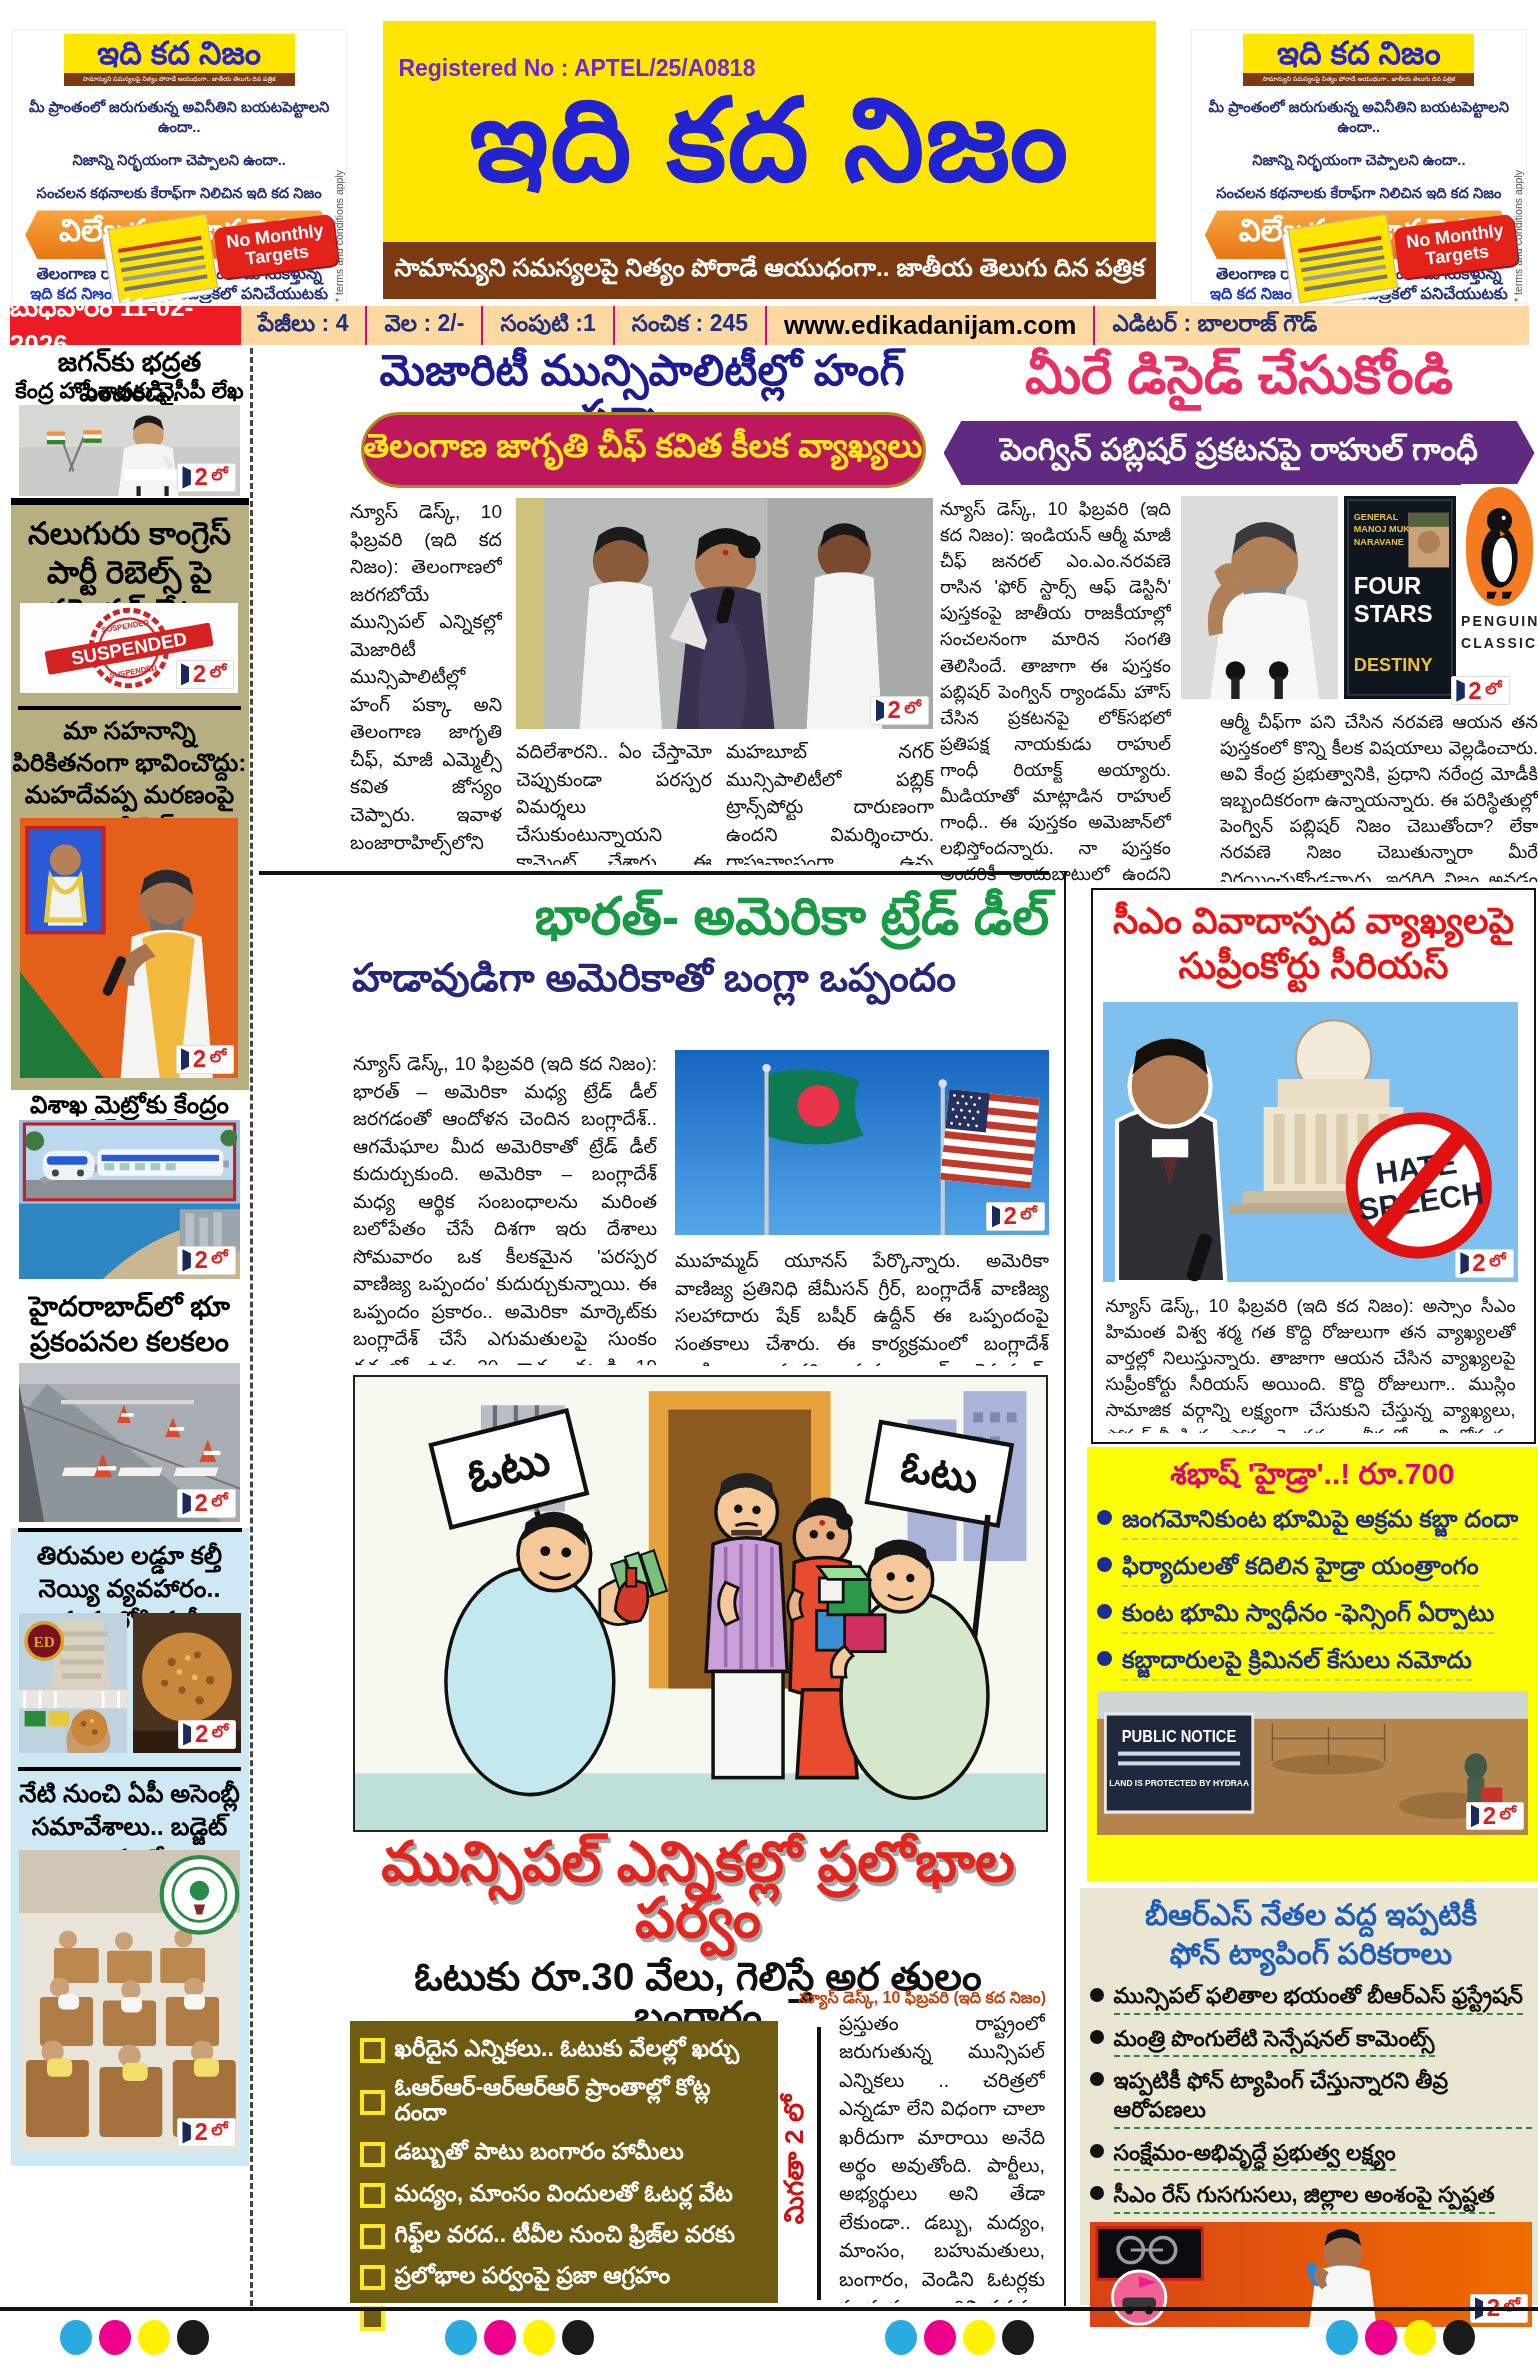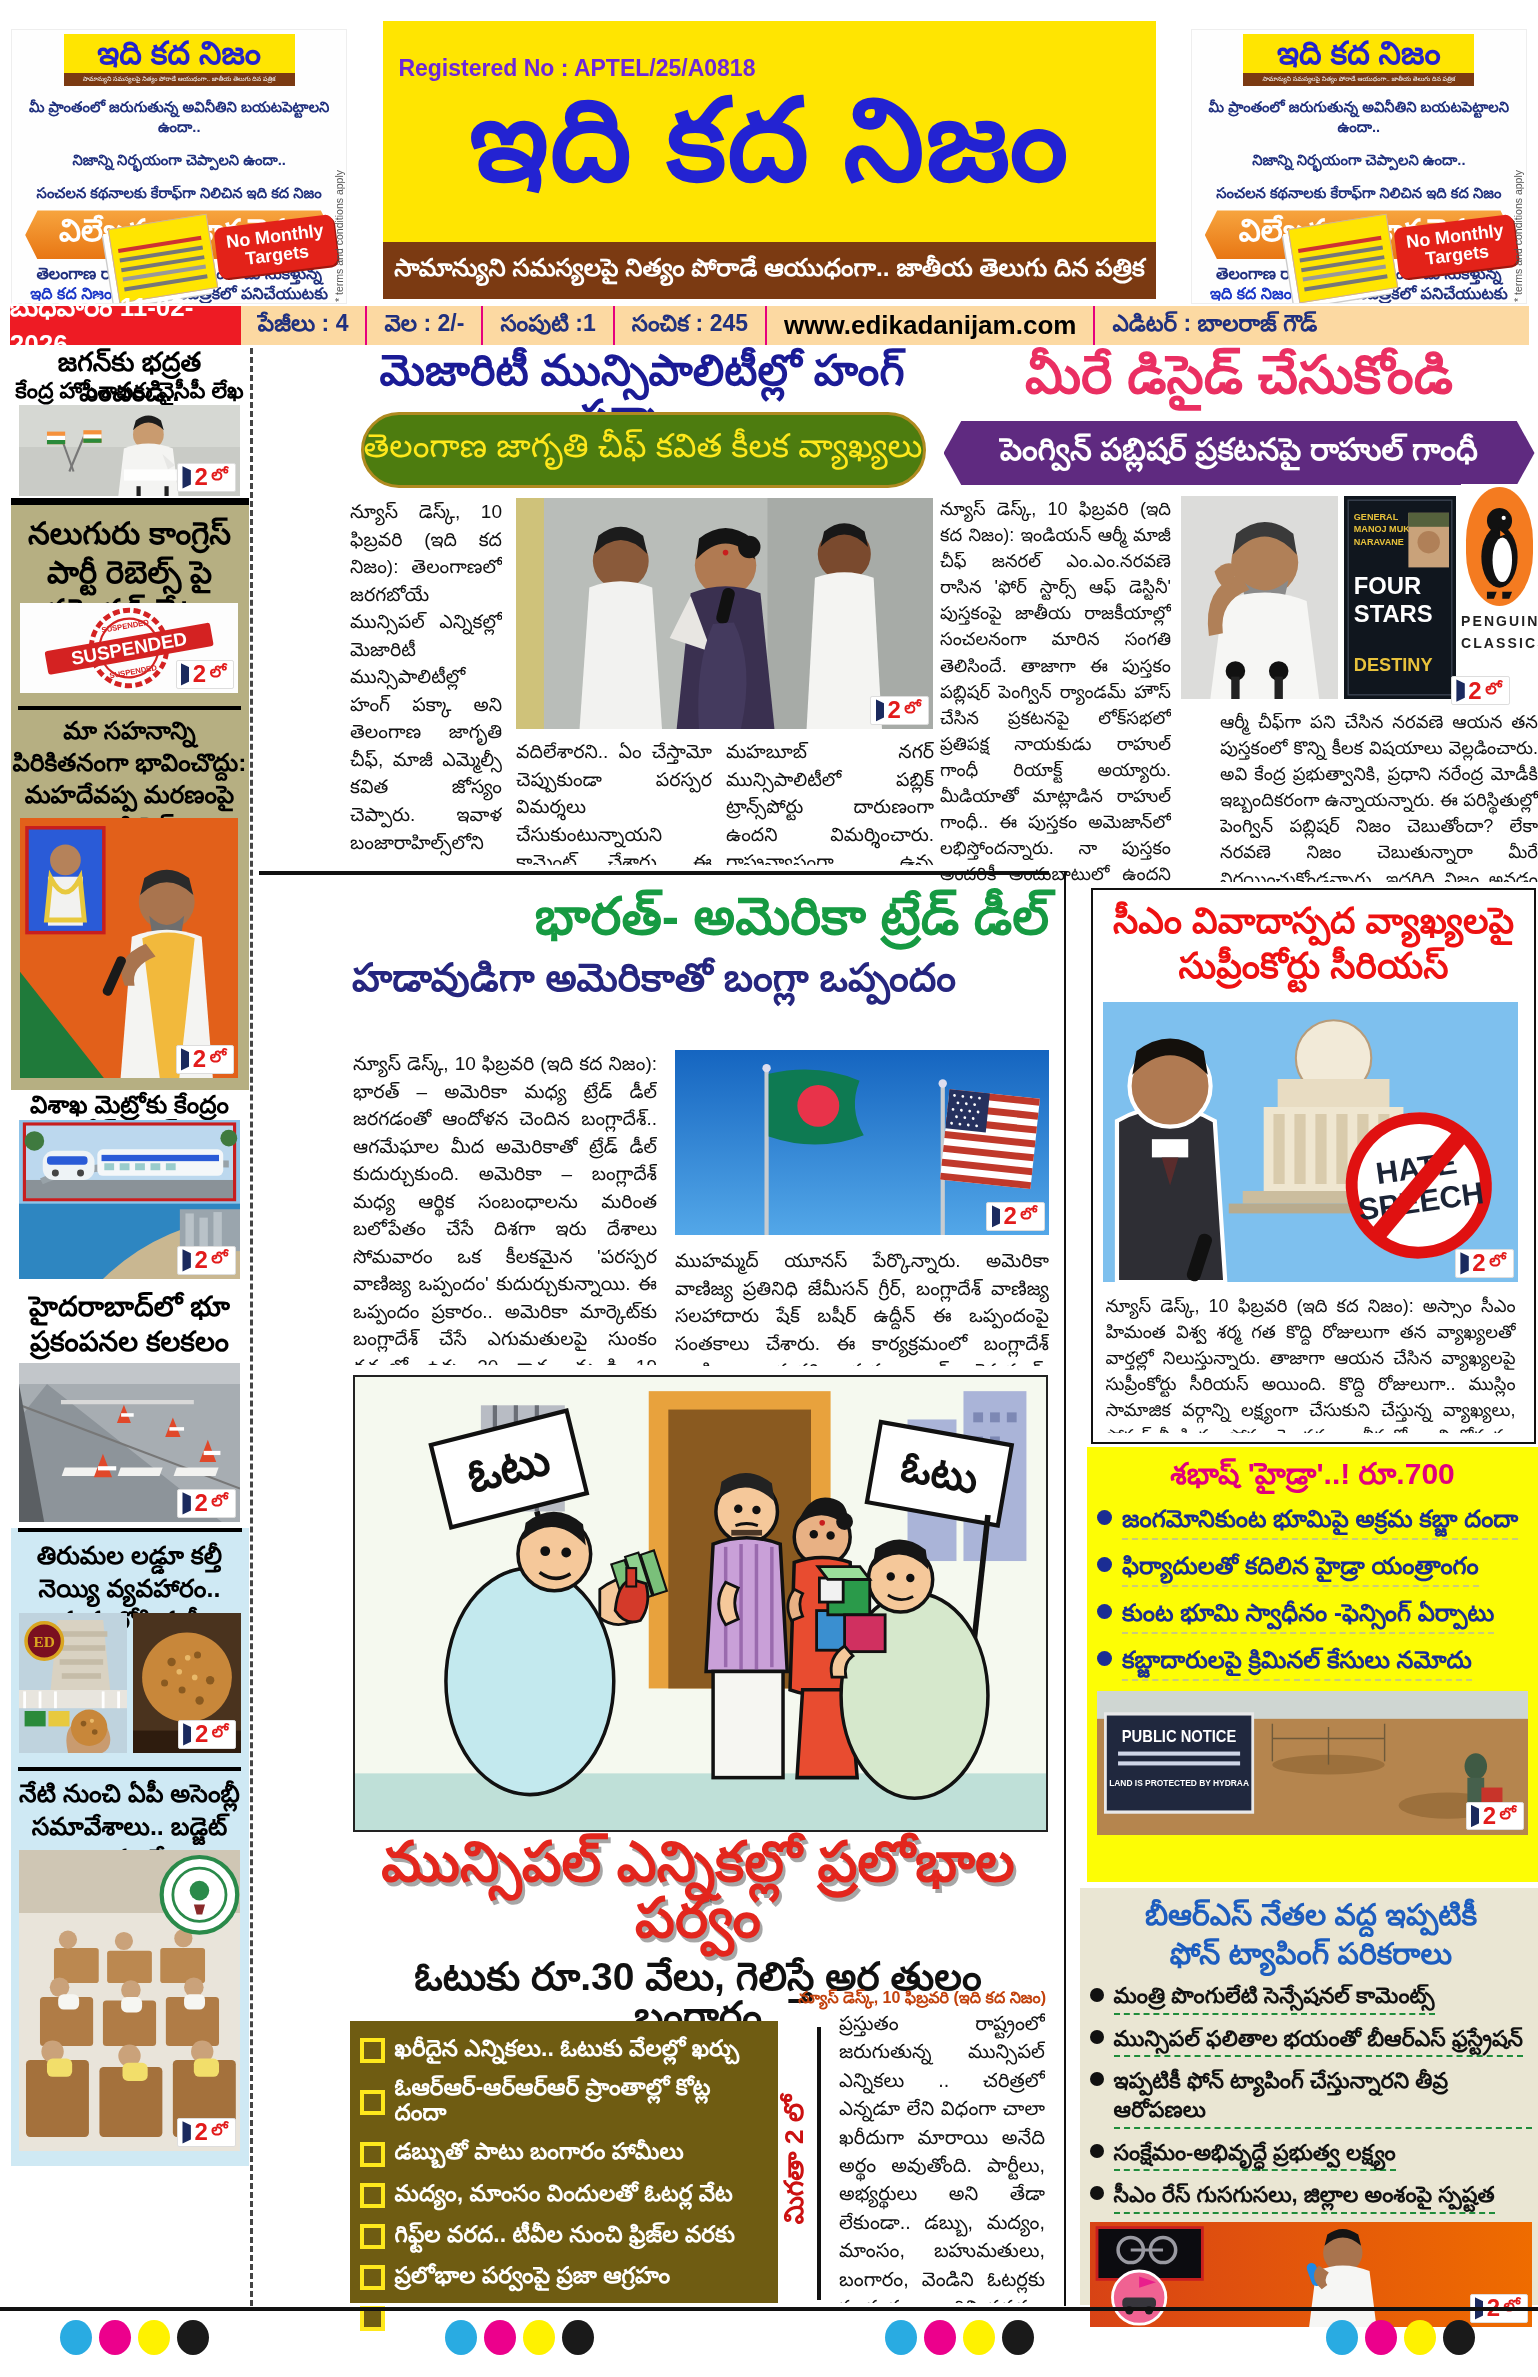--- a/index.html
+++ b/index.html
@@ -63,23 +63,23 @@
   .b2 .bar{width:8.4px;height:22.4px;background:#1b2a5e;clip-path:polygon(0 0,100% 18%,100% 82%,0 100%)}
   .b2 .n{color:#e21b1b;font-size:24px;font-weight:bold;line-height:1}
   .b2 .s{color:#e21b1b;font-size:16px;font-weight:bold}
   .khaki{position:absolute;left:0;top:150px;width:100%;height:585px;background:#b6af82;border-top:7px solid #000}
   .hrb{border:none;border-top:4.2px solid #000;margin:4.2px 7px}
   .bluebox{position:absolute;left:0;top:1180px;width:100%;height:638px;background:#cfe9f4}
 
   
   .hung{position:absolute;left:350px;top:0;width:584px;height:521px}
   .hung-h{font-size:43px;font-weight:bold;color:#1b1b96;text-align:center;line-height:1.05}
-  .pill{position:absolute;left:10.5px;top:64px;width:559px;height:70px;background:#4d7c0f;border:3.5px solid #b08a20;
+  .pill{position:absolute;left:10.5px;top:64px;width:559px;height:70px;background:#be185d;border:3.5px solid #b08a20;
         border-radius:42px;display:flex;align-items:center;justify-content:center;color:#ffe81c;
-        font-size:33px;font-weight:normal}
+        font-size:33px;font-weight:bold}
   .bodytx{font-size:19px;line-height:1.45;color:#111;overflow:hidden}
 
   .penguin{position:absolute;left:940px;top:0;width:598px;height:535px}
   .pg-h{font-size:53px;font-weight:bold;color:#ea2f62;text-align:center;line-height:1}
   .pg-banner{position:absolute;left:3.5px;top:73px;width:591px;height:64px;background:#5f2a80;color:#fff;
              display:flex;align-items:center;justify-content:center;font-size:31px;font-weight:bold;
              clip-path:polygon(0 50%,3% 0,97% 0,100% 50%,97% 100%,3% 100%)}
   .pg-logo{position:absolute;left:521px;top:136px;width:77px;height:266px;background:#fff;text-align:center}
   .pg-logo .oval{margin:2.8px auto 4.2px;width:67px;height:119px;background:#f47b20;border-radius:50%/45%;position:relative}
   .pg-word{font-size:14px;font-weight:bold;letter-spacing:2.1px;color:#222;line-height:1.6}
@@ -846,25 +846,25 @@
       </div>
     </section>
 
     <section class="brs">
       <div class="br-h">
         <div>బీఆర్ఎస్ నేతల వద్ద ఇప్పటికీ</div>
         <div>ఫోన్ ట్యాపింగ్ పరికరాలు</div>
       </div>
       <div class="br-row">
           <i class="br-dot"></i>
-          <span>మంత్రి పొంగులేటి సెన్సేషనల్ కామెంట్స్</span>
+          <span>మున్సిపల్ ఫలితాల భయంతో బీఆర్ఎస్ ఫ్రస్ట్రేషన్</span>
         </div>
       <div class="br-row">
           <i class="br-dot"></i>
-          <span>మున్సిపల్ ఫలితాల భయంతో బీఆర్ఎస్ ఫ్రస్ట్రేషన్</span>
+          <span>మంత్రి పొంగులేటి సెన్సేషనల్ కామెంట్స్</span>
         </div>
       <div class="br-row">
           <i class="br-dot"></i>
           <span>ఇప్పటికీ ఫోన్ ట్యాపింగ్ చేస్తున్నారని తీవ్ర ఆరోపణలు</span>
         </div>
       <div class="br-row">
           <i class="br-dot"></i>
           <span>సంక్షేమం-అభివృద్ధే ప్రభుత్వ లక్ష్యం</span>
         </div>
       <div class="br-row">

